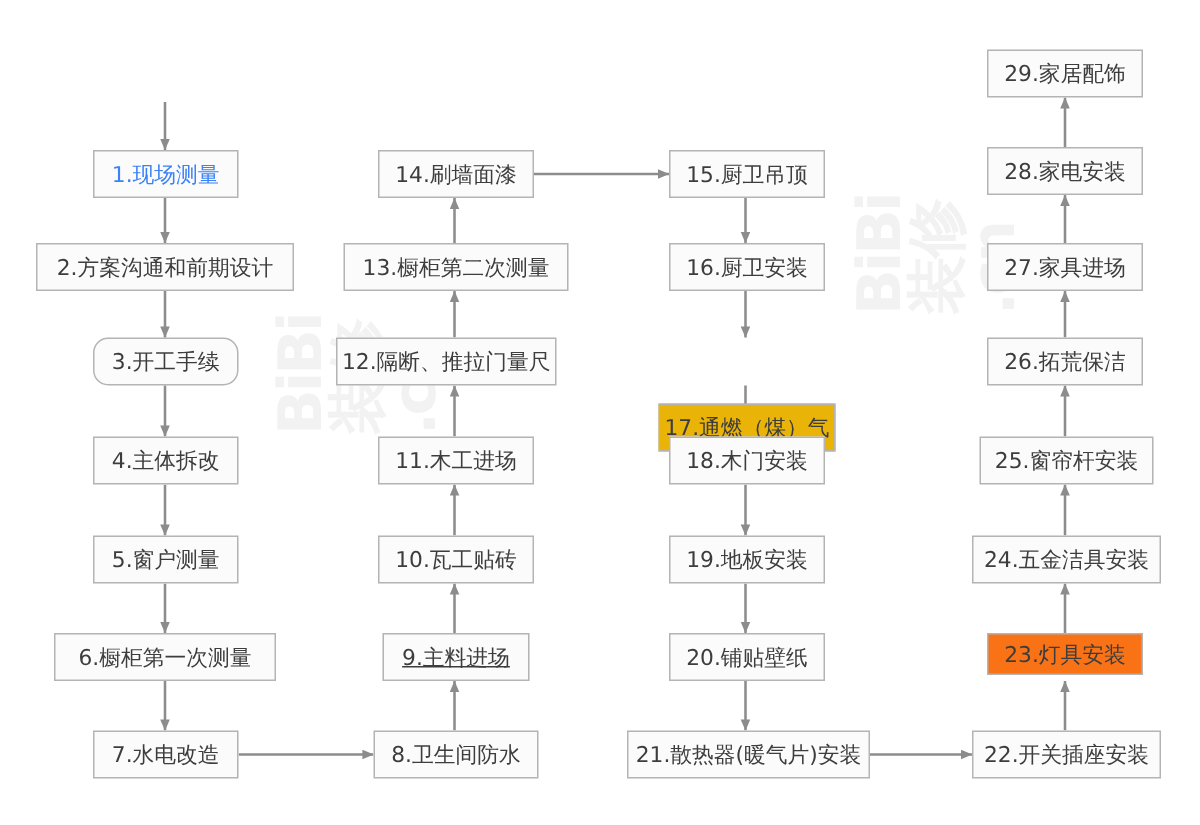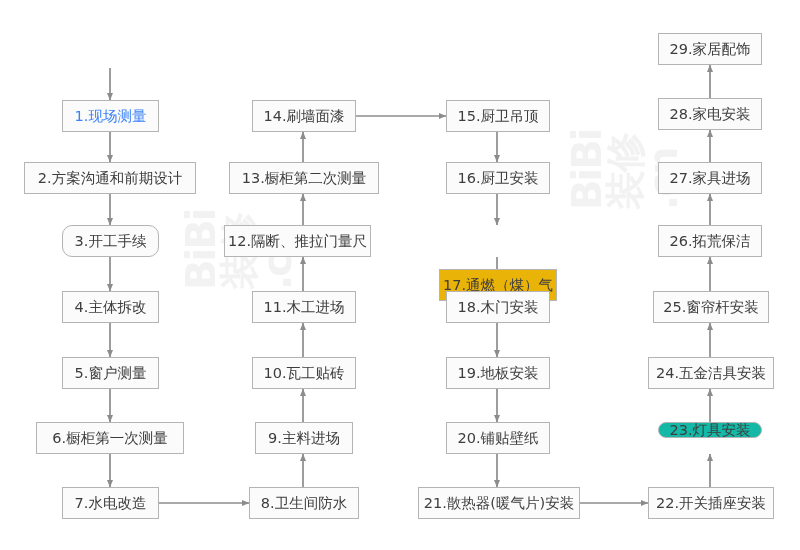--- a/index.html
+++ b/index.html
@@ -131,21 +131,21 @@
       </div>
       <div class="node" style="left: 36px; top: 422px; width: 148px; height: 32px; background: rgb(251, 251, 251); border-color: rgb(180, 180, 180); color: rgb(61, 61, 61);">
         <span>6.橱柜第一次测量</span>
       </div>
       <div class="node" style="left: 62px; top: 487px; width: 97px; height: 32px; background: rgb(251, 251, 251); border-color: rgb(180, 180, 180); color: rgb(61, 61, 61);">
         <span>7.水电改造</span>
       </div>
       <div class="node" style="left: 249px; top: 487px; width: 110px; height: 32px; background: rgb(251, 251, 251); border-color: rgb(180, 180, 180); color: rgb(61, 61, 61);">
         <span>8.卫生间防水</span>
       </div>
-      <div class="node" style="left: 255px; top: 422px; width: 98px; height: 32px; background: rgb(251, 251, 251); border-color: rgb(180, 180, 180); color: rgb(61, 61, 61);">
+      <div class="node" style="left: 255px; top: 422px; width: 98px; height: 32px; background: rgb(251, 251, 251); border-color: rgb(180, 180, 180); color: rgb(61, 61, 61); text-decoration: underline;">
         <span>9.主料进场</span>
       </div>
       <div class="node" style="left: 252px; top: 357px; width: 104px; height: 32px; background: rgb(251, 251, 251); border-color: rgb(180, 180, 180); color: rgb(61, 61, 61);">
         <span>10.瓦工贴砖</span>
       </div>
       <div class="node" style="left: 252px; top: 291px; width: 104px; height: 32px; background: rgb(251, 251, 251); border-color: rgb(180, 180, 180); color: rgb(61, 61, 61);">
         <span>11.木工进场</span>
       </div>
       <div class="node" style="left: 224px; top: 225px; width: 147px; height: 32px; background: rgb(251, 251, 251); border-color: rgb(180, 180, 180); color: rgb(61, 61, 61); justify-content: center;">
         <span>12.隔断、推拉门量尺</span>
@@ -173,21 +173,21 @@
       </div>
       <div class="node" style="left: 446px; top: 422px; width: 104px; height: 32px; background: rgb(251, 251, 251); border-color: rgb(180, 180, 180); color: rgb(61, 61, 61);">
         <span>20.铺贴壁纸</span>
       </div>
       <div class="node" style="left: 418px; top: 487px; width: 162px; height: 32px; background: rgb(251, 251, 251); border-color: rgb(180, 180, 180); color: rgb(61, 61, 61); justify-content: center;">
         <span>21.散热器(暖气片)安装</span>
       </div>
       <div class="node" style="left: 648px; top: 487px; width: 126px; height: 32px; background: rgb(251, 251, 251); border-color: rgb(180, 180, 180); color: rgb(61, 61, 61);">
         <span>22.开关插座安装</span>
       </div>
-      <div class="node" style="left: 658px; top: 422px; width: 104px; height: 16px; background: #14b8a6; border-color: rgb(180, 180, 180); color: rgb(61, 61, 61); border-radius: 11px;">
+      <div class="node" style="left: 658px; top: 422px; width: 104px; height: 28px; background: #f97316; border-color: rgb(180, 180, 180); color: rgb(61, 61, 61);">
         <span>23.灯具安装</span>
       </div>
       <div class="node" style="left: 648px; top: 357px; width: 126px; height: 32px; background: rgb(251, 251, 251); border-color: rgb(180, 180, 180); color: rgb(61, 61, 61);">
         <span>24.五金洁具安装</span>
       </div>
       <div class="node" style="left: 653px; top: 291px; width: 116px; height: 32px; background: rgb(251, 251, 251); border-color: rgb(180, 180, 180); color: rgb(61, 61, 61);">
         <span>25.窗帘杆安装</span>
       </div>
       <div class="node" style="left: 658px; top: 225px; width: 104px; height: 32px; background: rgb(251, 251, 251); border-color: rgb(180, 180, 180); color: rgb(61, 61, 61);">
         <span>26.拓荒保洁</span>

